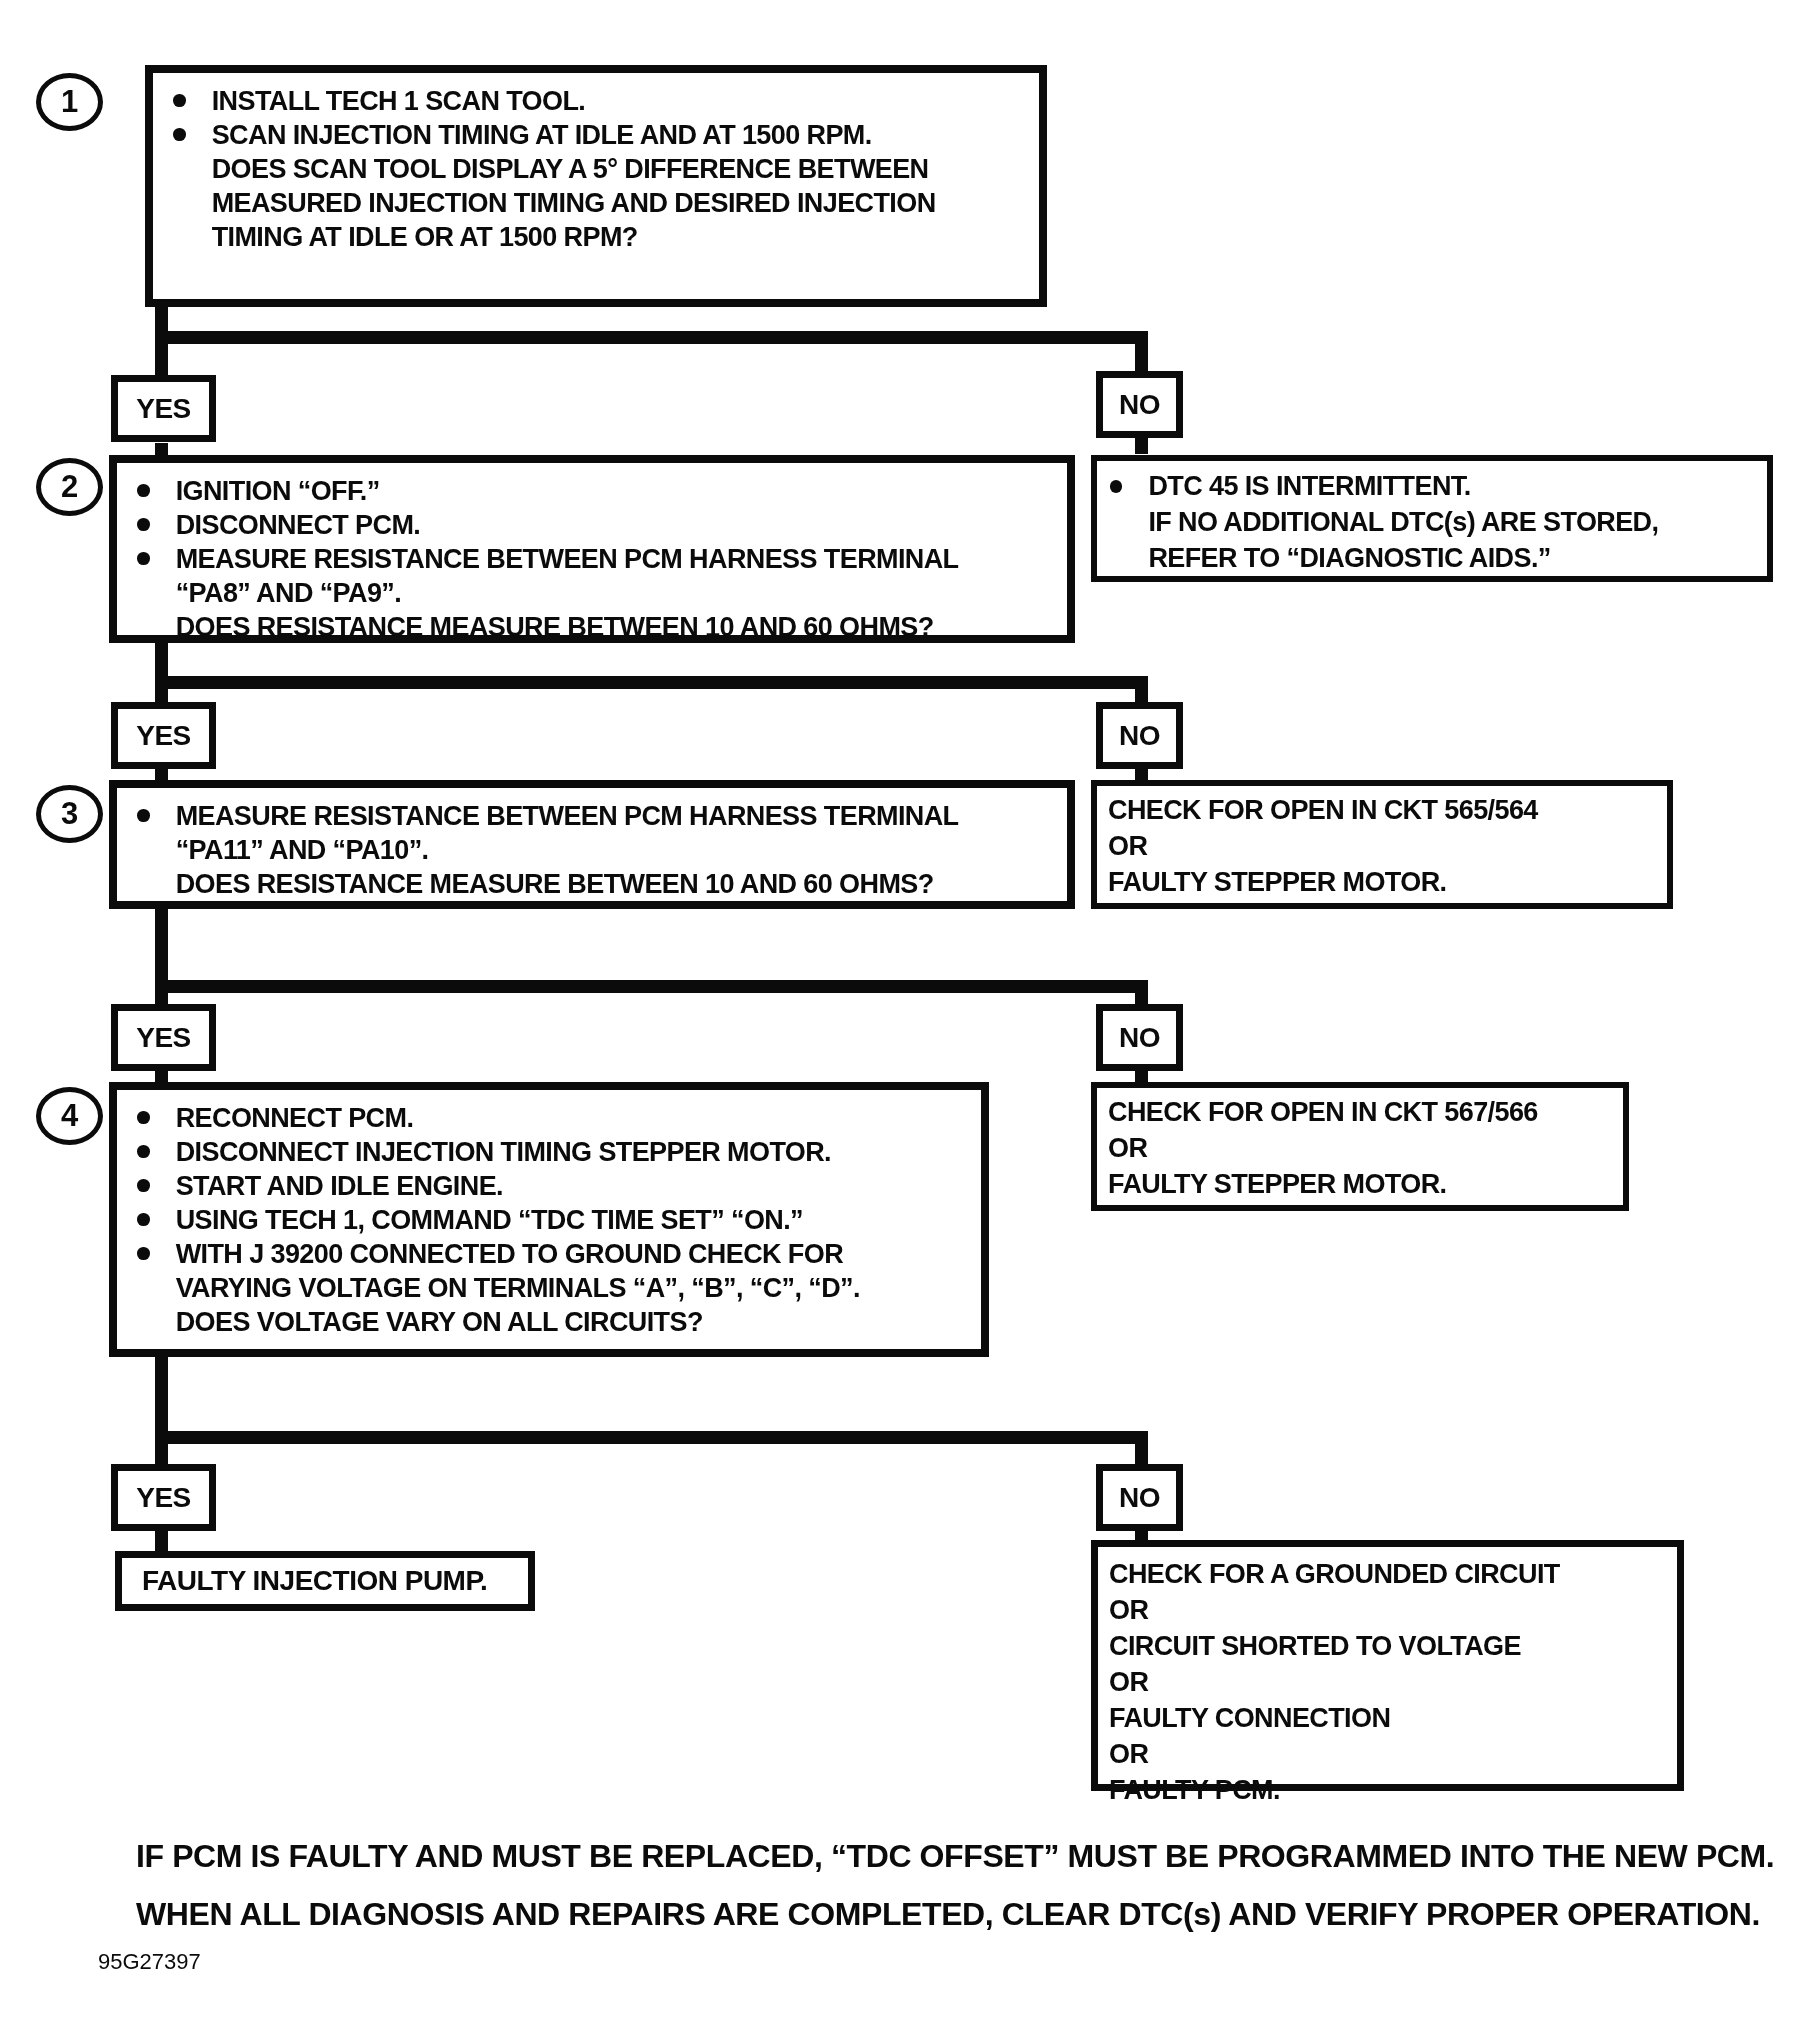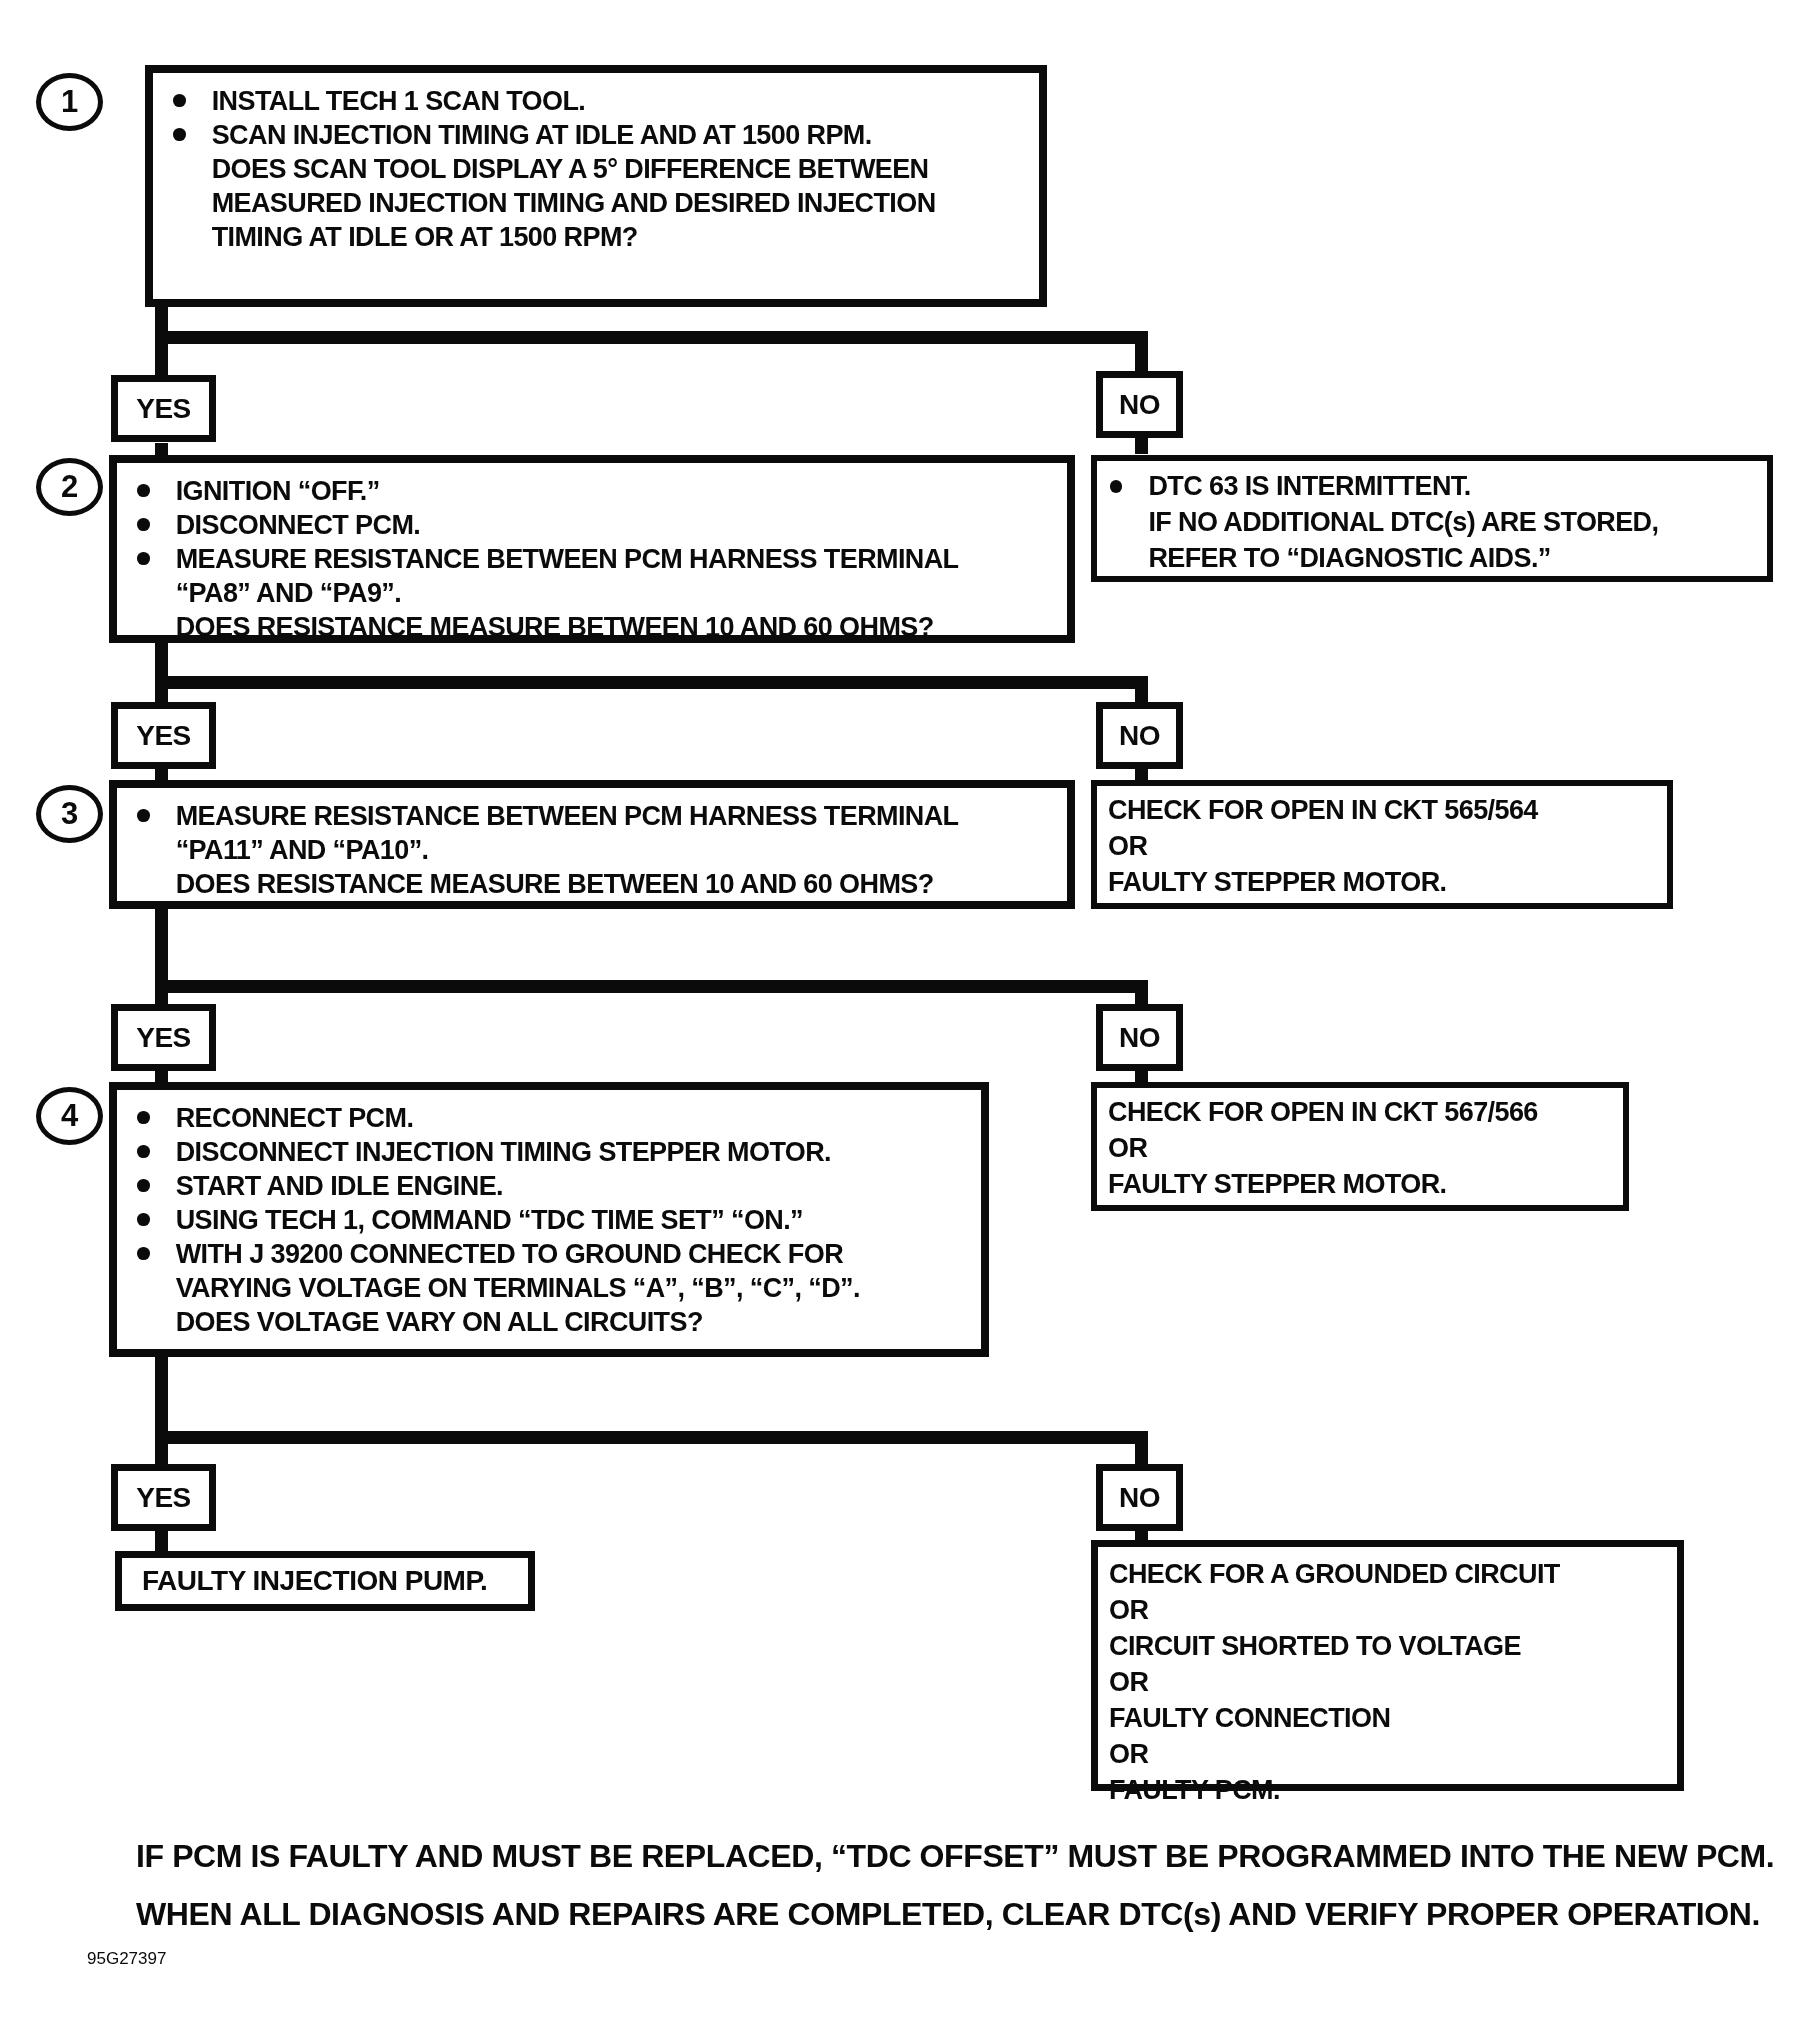--- a/index.html
+++ b/index.html
@@ -17,21 +17,21 @@
   .lh40{line-height:36px;}
   .rtxt{white-space:pre-line;font-size:27px;line-height:36px;letter-spacing:-0.6px;padding:5.5px 11px;}
   .dec{position:absolute;background:#fff;border:7.3px solid #0b0b0b;box-sizing:border-box;
        display:flex;align-items:center;justify-content:center;font-size:28px;letter-spacing:-0.5px;}
   .circ{position:absolute;width:67px;height:58px;border:5.5px solid #0b0b0b;border-radius:50%;
         background:#fff;box-sizing:border-box;display:flex;align-items:center;justify-content:center;
         font-size:31px;}
   .ln{position:absolute;background:#0b0b0b;}
   .term{display:flex;align-items:center;padding-left:20px;font-size:28px;letter-spacing:-0.5px;border-width:7.3px;}
   .footer-line{position:absolute;left:136px;font-size:32px;letter-spacing:-0.4px;white-space:nowrap;}
-  .figid{position:absolute;left:87px;top:1949px;font-size:17px;font-weight:400;letter-spacing:0px;}
+  .figid{position:absolute;left:98px;top:1949px;font-size:22px;font-weight:400;letter-spacing:0px;}
 </style>
 </head>
 <body>
 
 <div class="canvas">
 
   <div class="circ" style="left:36px;top:73px;">
     <span>1</span>
   </div>
   <div class="box qbox" style="left:109px;top:65px;width:902px;height:242px;margin-left:36px;">
@@ -57,21 +57,21 @@
   </div>
   <div class="dec" style="left:1096px;top:371px;width:87px;height:67px;">
     <span>NO</span>
   </div>
   <div class="ln" style="left:155px;top:443px;width:12.7px;height:11.8px;"></div>
   <div class="ln" style="left:1135px;top:438px;width:12.7px;height:16.4px;"></div>
 
   <div class="box rbox" style="left:1091px;top:455px;width:682px;height:127px;padding-top:7.3px;">
     <div class="item">
       <span class="dot" style="margin-top:11.8px;"></span>
-      <div class="txt lh40">DTC 63 IS INTERMITTENT.
+      <div class="txt lh40">DTC 45 IS INTERMITTENT.
 IF NO ADDITIONAL DTC(s) ARE STORED,
 REFER TO “DIAGNOSTIC AIDS.”</div>
     </div>
   </div>
 
   <div class="circ" style="left:36px;top:458px;">
     <span>2</span>
   </div>
   <div class="box qbox" style="left:109px;top:455px;width:966px;height:188px;">
     <div class="item">

